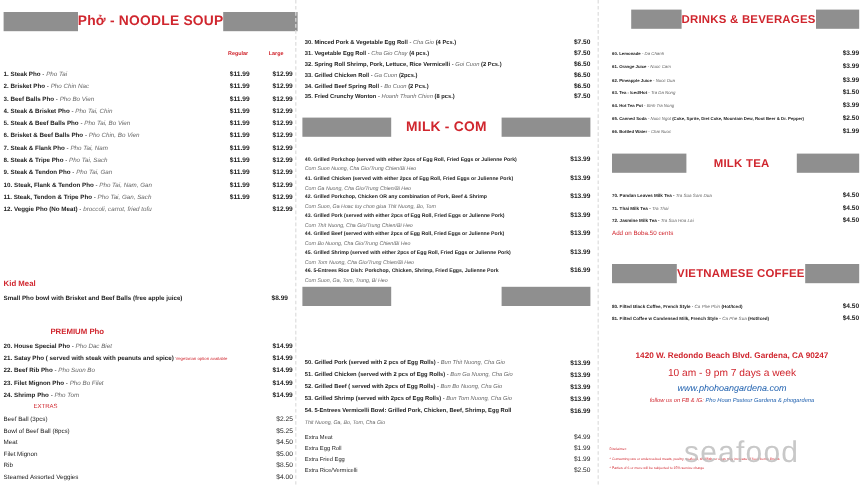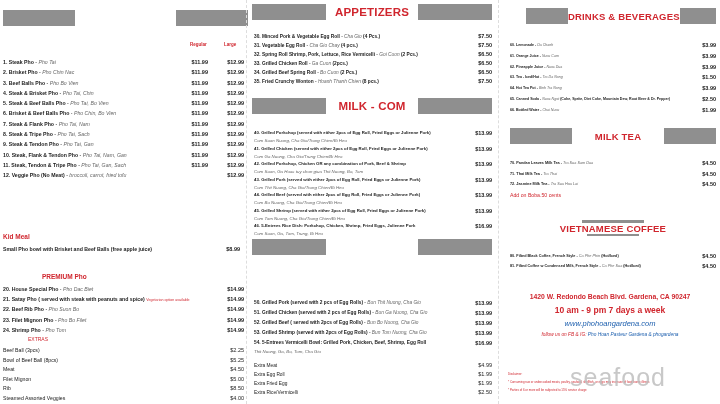--- a/index.html
+++ b/index.html
@@ -21,33 +21,34 @@
   .row .name .red { color:#d0262e; font-size:3.6px; }
   .row .p1, .row .p2 { width:36px; text-align:right; font-weight:bold; font-size:5.5px; }
   .sub { font-size:4.4px; color:#666; font-style:italic; line-height:7.5px; height:7.5px; }
   .ricerow { font-size:4.3px; line-height:8px; height:8px; }
   .ricerow .p1 { font-size:5.5px; }
   .sec-label { color:#d0262e; font-size:6.5px; font-weight:bold; position:absolute; }
   .colhead { position:absolute; color:#d0262e; font-size:4.5px; font-weight:bold; }
   .info { position:absolute; left:0; right:0; text-align:center; color:#d0262e; }
   .info .addr { font-size:6.8px; font-weight:bold; line-height:12px; }
   .info .phone { font-size:7.5px; font-weight:bold; line-height:13px; }
-  .info .hours { font-size:8.5px; font-weight:bold; line-height:14px; }
+  .info .hours { font-size:8.5px; font-weight:normal; line-height:14px; }
   .info .web { font-size:7.5px; color:#1d5fae; font-style:italic; line-height:13px; }
   .info .follow { font-size:4.8px; color:#1d5fae; font-style:italic; line-height:9px; }
   .info .follow span { color:#d0262e; }
   .disc { position:absolute; left:8px; color:#d0262e; font-size:2.9px; line-height:8px; }
   .watermark { position:absolute; left:570px; top:363px; font-size:25px; color:#bbb; letter-spacing:1px; font-weight:300; opacity:0.8; }
 </style>
 </head>
 <body>
 
 <div class="col" id="col1">
   <div class="hdr" style="top:10px; left:3px; right:0;">
     <div class="bar"></div>
+    <div class="title">Phở - NOODLE SOUP</div>
     <div class="bar"></div>
   </div>
   <div class="colhead" style="top:42px; left:190px;">Regular</div>
   <div class="colhead" style="top:42px; left:224px;">Large</div>
 
   <div class="rows" id="pho-rows" style="top:57px; left:3px; right:0;">
       <div class="row " style="height: 10.3px; line-height: 10.3px; margin-right: 4px;">
         <span class="name"><b>1. Steak Pho</b> - <i>Pho Tai</i></span>
         <span class="p1" style="width: 36px;">$11.99</span>
         <span class="p2" style="width: 36px;">$12.99</span>
@@ -166,25 +167,20 @@
       <div class="row " style="height: 9.6px; line-height: 9.6px; margin-right: 4px;">
         <span class="name"><b style="font-weight: normal;">Steamed Assorted Veggies</b></span>
         <span class="p1" style="width: 36px; font-weight: normal;">$4.00</span>
       </div>
     </div>
 </div>
 
 <div class="divider" style="left:246px;"></div>
 
 <div class="col" id="col2">
-  <div class="hdr" style="top:4px; left:4px; right:4px;">
-    <div class="bar" style="width:74px;"></div>
-    <div class="title">APPETIZERS</div>
-    <div class="bar" style="width:74px;"></div>
-  </div>
   <div class="rows" id="app-rows" style="top:32px; left:6px; right:0;">
       <div class="row " style="height: 9px; line-height: 9px; font-size: 4.8px; margin-right: 4px;">
         <span class="name"><b>30. Minced Pork &amp; Vegetable Egg Roll</b> - <i>Cha Gio</i> <b>(4 Pcs.)</b></span>
         <span class="p1" style="width: 30px;">$7.50</span>
       </div>
       <div class="row " style="height: 9px; line-height: 9px; font-size: 4.8px; margin-right: 4px;">
         <span class="name"><b>31. Vegetable Egg Roll</b> - <i>Cha Gio Chay</i> <b>(4 pcs.)</b></span>
         <span class="p1" style="width: 30px;">$7.50</span>
       </div>
       <div class="row " style="height: 9px; line-height: 9px; font-size: 4.8px; margin-right: 4px;">
@@ -355,21 +351,21 @@
         <span class="p1" style="width: 22px;">$4.50</span>
       </div>
     </div>
   <div class="rows" style="top:190px; left:10px; right:4px;">
     <div class="row" style="color:#d0262e;">
       <span style="width:30px;">Add on Boba</span>
       <span>.50 cents</span>
     </div>
   </div>
 
-  <div class="hdr" style="top:220px; left:10px; right:4px;flex-direction:column;">
+  <div class="hdr" style="top:220px; left:10px; right:4px;">
     <div class="bar" style="width:62px;"></div>
     <div class="title" style="font-size:9.5px;">VIETNAMESE COFFEE</div>
     <div class="bar" style="width:52px;"></div>
   </div>
   <div class="rows" id="coffee-rows" style="top:251px; left:10px; right:4px;">
       <div class="row " style="height: 10px; line-height: 10px; font-size: 3.8px;">
         <span class="name"><b>80. Filted Black Coffee, French Style</b> - <i>Ca Phe Phin</i> <b>(Hot/Iced)</b></span>
         <span class="p1" style="width: 22px;">$4.50</span>
       </div>
       <div class="row " style="height: 10px; line-height: 10px; font-size: 3.8px;">

